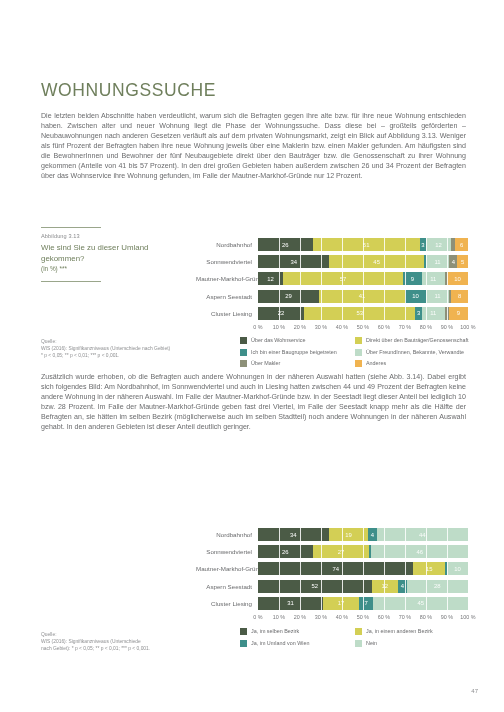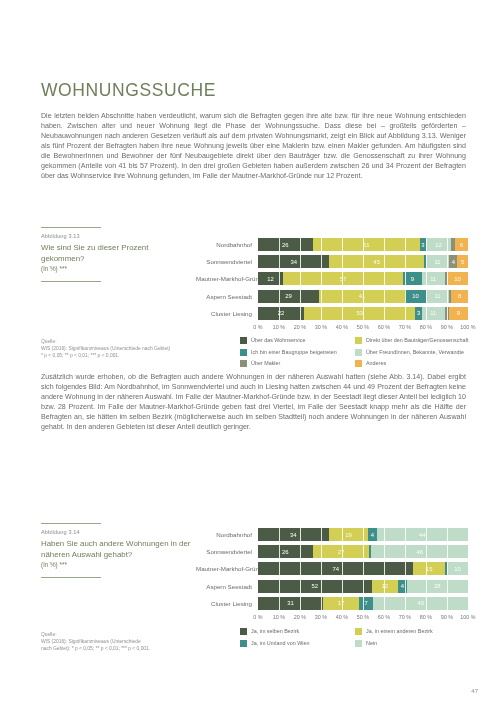--- a/index.html
+++ b/index.html
@@ -61,21 +61,21 @@
 
 <div class="page">
 
   <div class="chapter-title">WOHNUNGSSUCHE</div>
 
   <div class="para" id="para1">Die letzten beiden Abschnitte haben verdeutlicht, warum sich die Befragten gegen ihre alte bzw. für ihre neue Wohnung entschieden haben. Zwischen alter und neuer Wohnung liegt die Phase der Wohnungssuche. Dass diese bei – großteils geförderten – Neubauwohnungen nach anderen Gesetzen verläuft als auf dem privaten Wohnungsmarkt, zeigt ein Blick auf Abbildung 3.13. Weniger als fünf Prozent der Befragten haben ihre neue Wohnung jeweils über eine Maklerin bzw. einen Makler gefunden. Am häufigsten sind die BewohnerInnen und Bewohner der fünf Neubaugebiete direkt über den Bauträger bzw. die Genossenschaft zu ihrer Wohnung gekommen (Anteile von 41 bis 57 Prozent). In den drei großen Gebieten haben außerdem zwischen 26 und 34 Prozent der Befragten über das Wohnservice ihre Wohnung gefunden, im Falle der Mautner-Markhof-Gründe nur 12 Prozent.</div>
 
   <div class="figblock" style="top:227px;">
     <div class="fig-rule"></div>
     <div class="fig-num">Abbildung 3.13</div>
-    <div class="fig-title">Wie sind Sie zu dieser Prozent gekommen?</div>
+    <div class="fig-title">Wie sind Sie zu dieser Umland gekommen?</div>
     <div class="fig-unit">(in %) ***</div>
     <div class="fig-underline"></div>
   </div>
 
   <div class="srcblock" style="top:338px;">
     <div>Quelle:</div>
     <div>WIS (2016): Signifikanzniveaus (Unterschiede nach Gebiet)</div>
     <div>* p &lt; 0,05; ** p &lt; 0,01; *** p &lt; 0,001.</div>
   </div>
 
@@ -184,27 +184,20 @@
         <span class="lt">Über Makler</span>
       </div>
       <div class="li">
         <span class="sw" style="background: rgb(240, 179, 80);"></span>
         <span class="lt">Anderes</span>
       </div>
     </div>
 
   <div class="para" id="para2">Zusätzlich wurde erhoben, ob die Befragten auch andere Wohnungen in der näheren Auswahl hatten (siehe Abb. 3.14). Dabei ergibt sich folgendes Bild: Am Nordbahnhof, im Sonnwendviertel und auch in Liesing hatten zwischen 44 und 49 Prozent der Befragten keine andere Wohnung in der näheren Auswahl. Im Falle der Mautner-Markhof-Gründe bzw. in der Seestadt liegt dieser Anteil bei lediglich 10 bzw. 28 Prozent. Im Falle der Mautner-Markhof-Gründe geben fast drei Viertel, im Falle der Seestadt knapp mehr als die Hälfte der Befragten an, sie hätten im selben Bezirk (möglicherweise auch im selben Stadtteil) noch andere Wohnungen in der näheren Auswahl gehabt. In den anderen Gebieten ist dieser Anteil deutlich geringer.</div>
 
-  <div class="figblock" style="top:523px;">
-    <div class="fig-rule"></div>
-    <div class="fig-num">Abbildung 3.14</div>
-    <div class="fig-title">Haben Sie auch andere Wohnungen in der näheren Auswahl gehabt?</div>
-    <div class="fig-unit">(in %) ***</div>
-    <div class="fig-underline"></div>
-  </div>
 
   <div class="srcblock" style="top:631px;">
     <div>Quelle:</div>
     <div>WIS (2016): Signifikanzniveaus (Unterschiede</div>
     <div>nach Gebiet): * p &lt; 0,05; ** p &lt; 0,01; *** p &lt; 0,001.</div>
   </div>
 
   <div class="chart" id="chart1" style="left:196px;top:528px;width:272px;">
       <div class="chart-rows">
         <div class="row">

